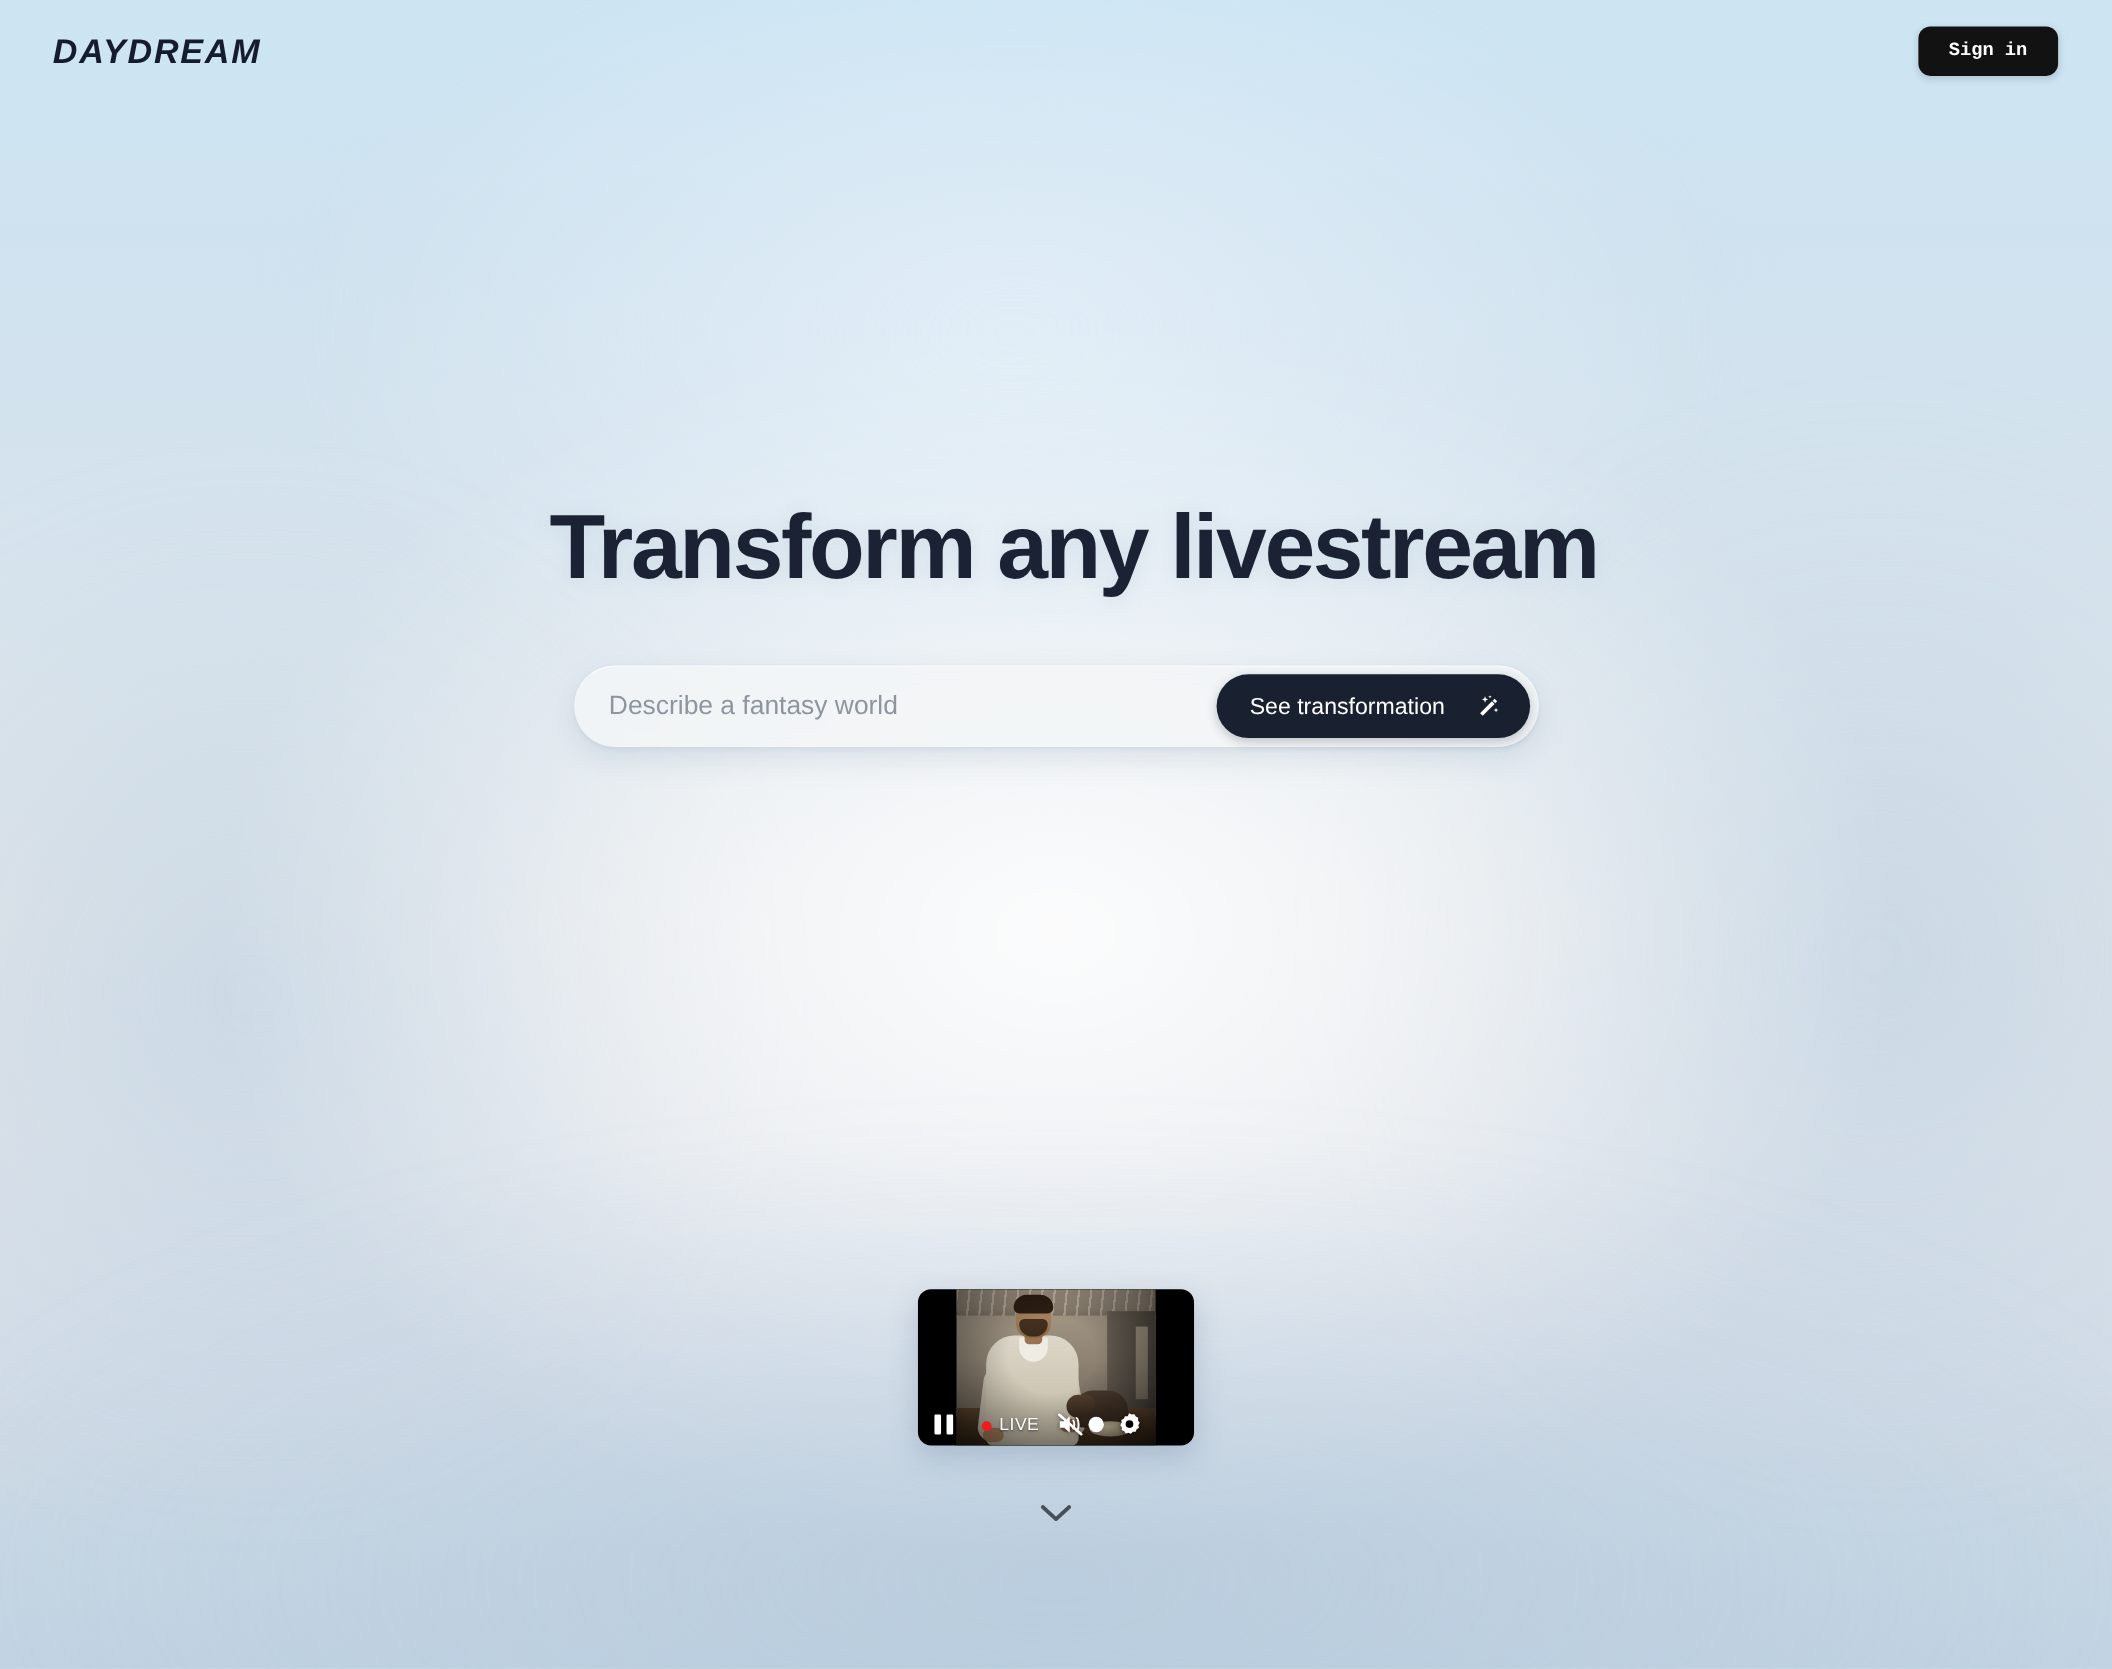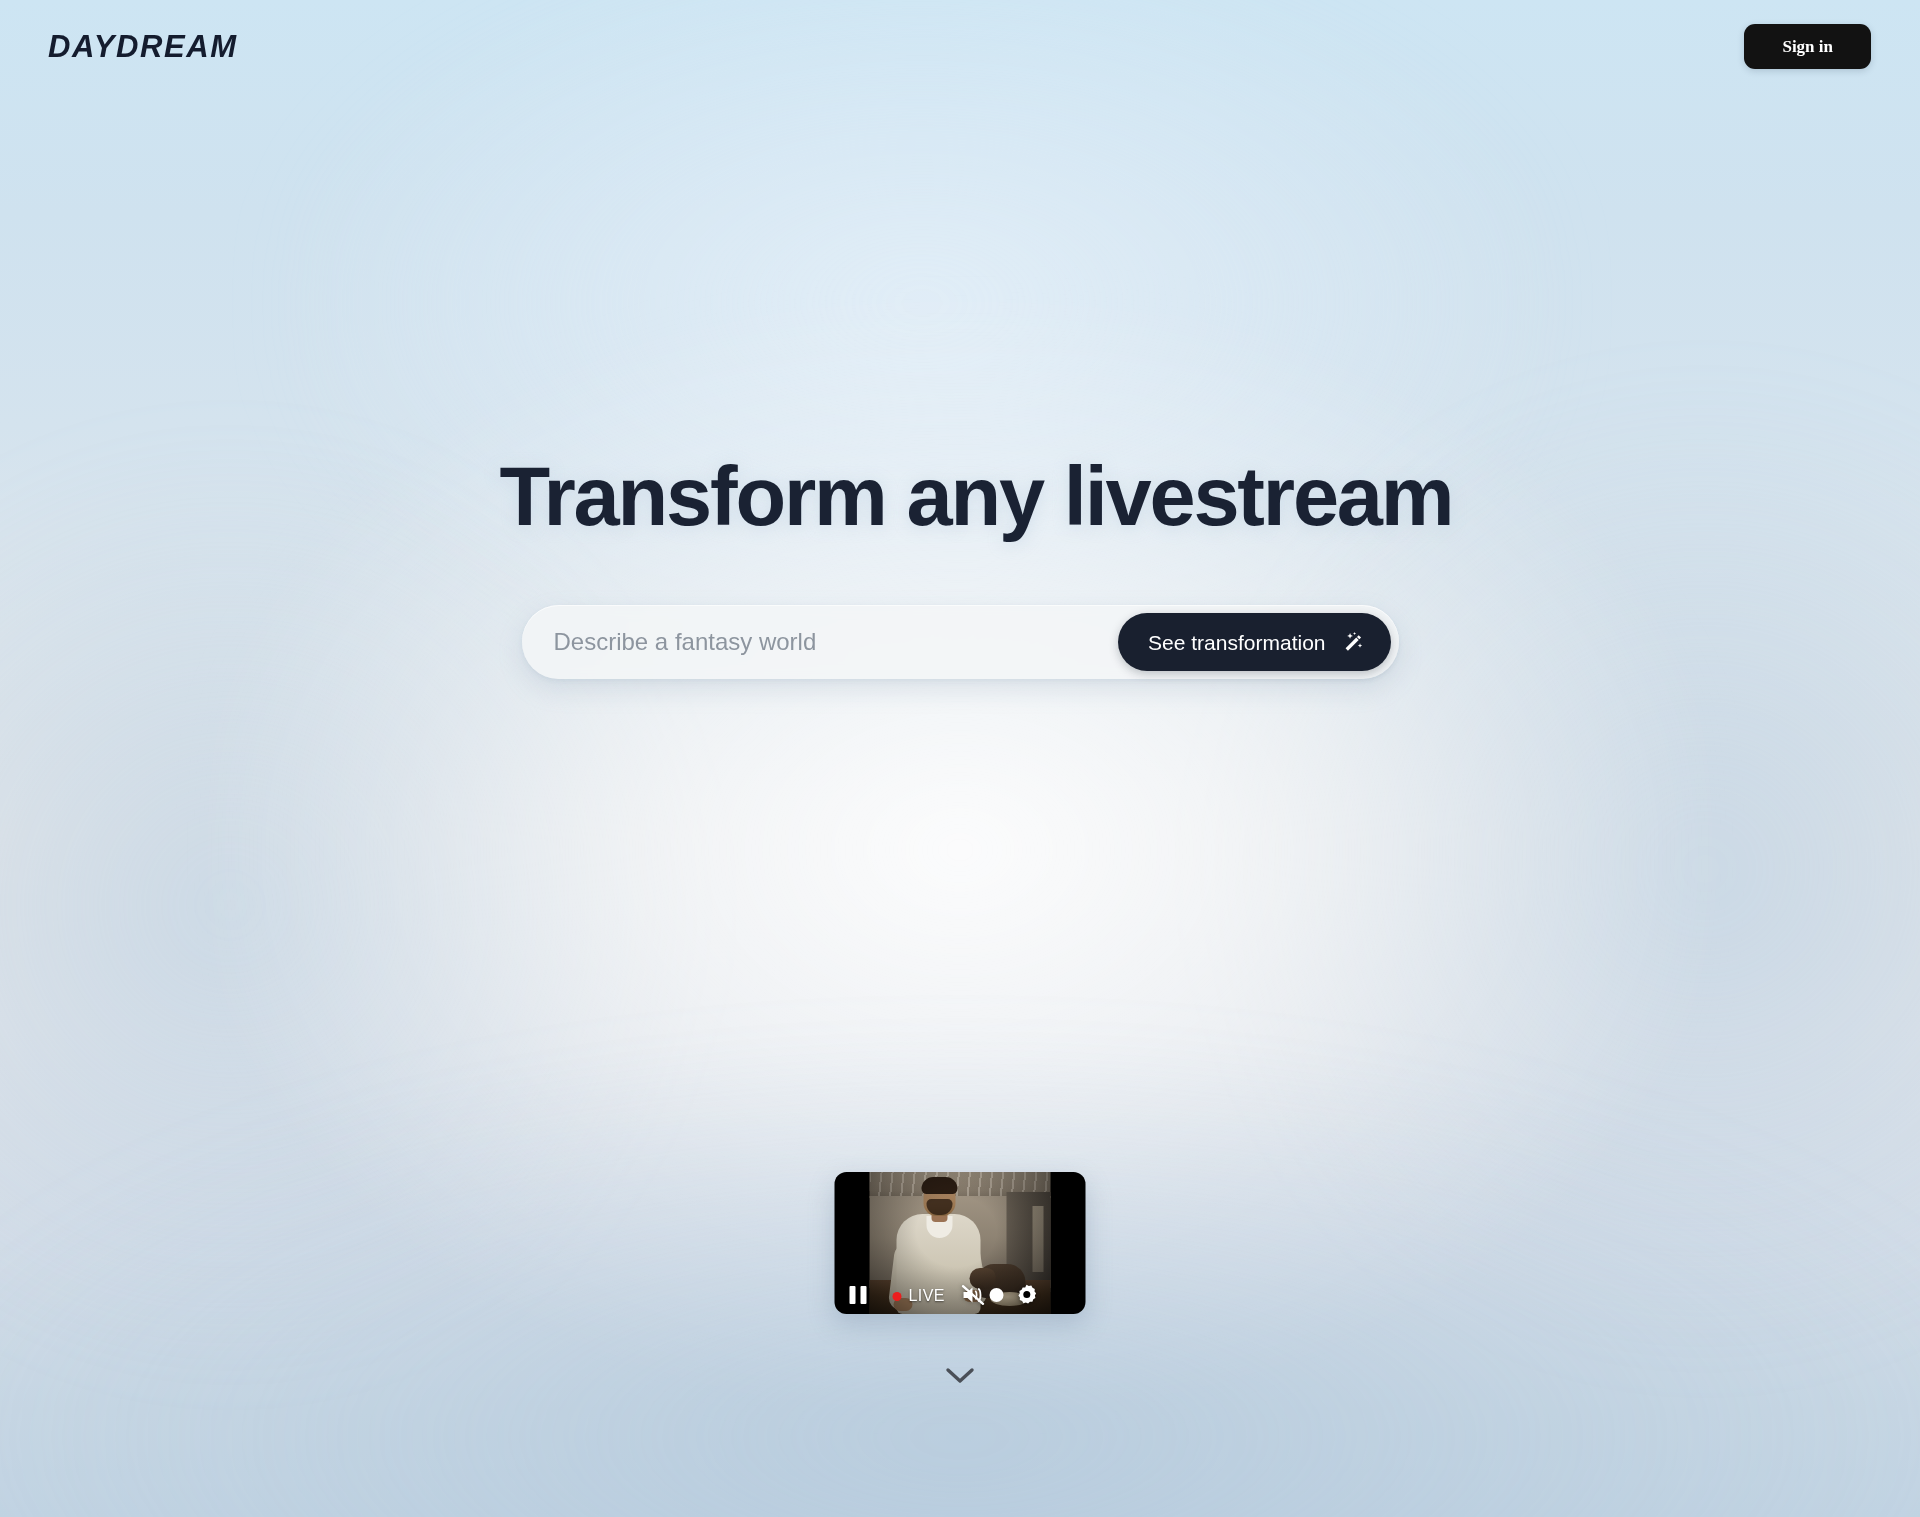--- a/index.html
+++ b/index.html
@@ -114,24 +114,24 @@
     line-height: 1;
     white-space: nowrap;
   }
   #signin-button {
     background: #121212;
     color: #ffffff;
     font-size: 17px;
     font-weight: 700;
     border: none;
     border-radius: 11px;
-    padding: 14px 38px;
+    padding: 14px 28px;
     cursor: pointer;
     line-height: 1;
-    font-family: Liberation Serif, serif;
+    font-family: Liberation Mono, monospace;
     box-shadow: 0 2px 7px rgba(20,35,60,0.17);
   }
 
   
   #hero {
     position: absolute;
     left: 0; right: 0;
     top: 455px;
     z-index: 10;
     text-align: center;
@@ -179,21 +179,21 @@
     line-height: 1;
     padding: 0;
   }
   #prompt-input::placeholder {
     color: #8d959f;
     opacity: 1;
   }
   #see-transformation-button {
     display: flex;
     align-items: center;
-    gap: 16px;
+    gap: 28px;
     background: #19202f;
     color: #ffffff;
     border: none;
     border-radius: 30px;
     height: 58px;
     padding: 0 26px 0 30px;
     font-family: "Liberation Sans", sans-serif;
     font-size: 21px;
     font-weight: 400;
     cursor: pointer;

